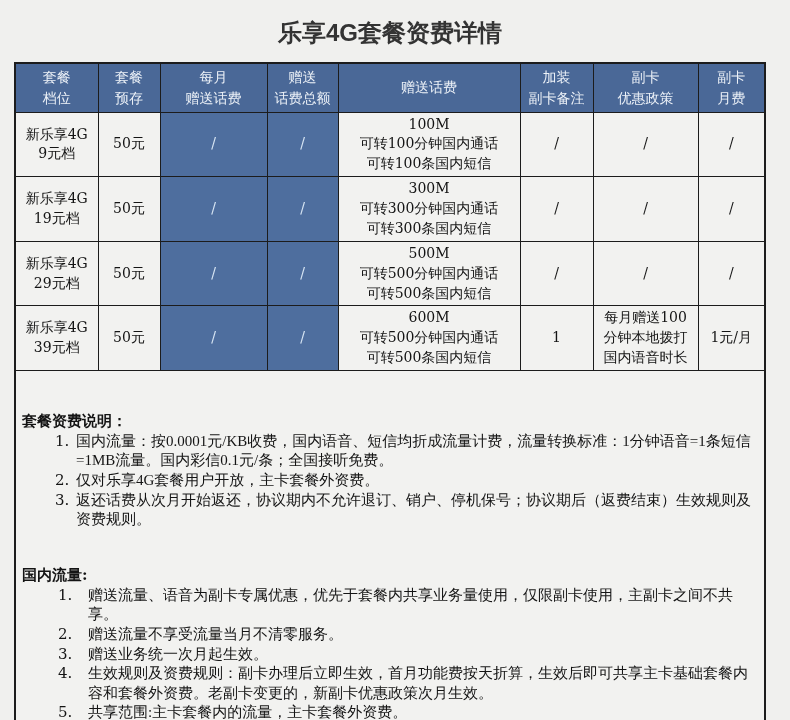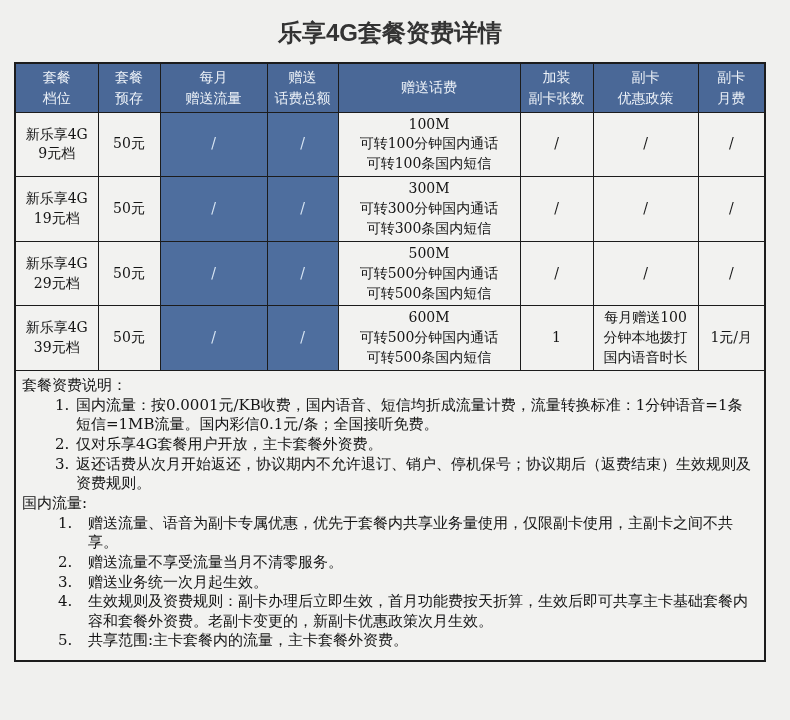--- a/index.html
+++ b/index.html
@@ -56,28 +56,28 @@
   }
   td.policy { padding: 2px 6px; }
   td.notes-cell {
     text-align: left;
     white-space: normal;
     height: auto;
     padding: 5px 10px 9px 6px;
     font-size: 15px;
     line-height: 1.31;
   }
-  .notes-title { font-weight: normal; }
+  .notes-title { font-weight: bold; margin-top: 36px; }
   .note-item { display: flex; }
   .note-item.plan { padding-left: 33px; }
   .note-item.plan .num { flex: 0 0 21px; }
   .note-item.sub { padding-left: 36px; }
   .note-item.sub .num { flex: 0 0 30px; }
   .num { text-align: left; }
-  .txt { flex: 1 1 auto; }
+  .txt { flex: 1 1 auto; font-family: Liberation Serif, serif; }
 </style>
 </head>
 <body>
 
 <div class="page">
 
   <div class="title">乐享4G套餐资费详情</div>
 
   <table class="tariff">
     <colgroup>
@@ -90,26 +90,26 @@
         <col style="width:105px">
         <col style="width:67px">
     </colgroup>
     <thead>
       <tr>
         <th>套餐
 档位</th>
         <th>套餐
 预存</th>
         <th>每月
-赠送流量</th>
+赠送话费</th>
         <th>赠送
 话费总额</th>
         <th>赠送话费</th>
         <th>加装
-副卡张数</th>
+副卡备注</th>
         <th>副卡
 优惠政策</th>
         <th>副卡
 月费</th>
       </tr>
     </thead>
     <tbody>
       <tr>
         <td>新乐享4G
 9元档</td>

